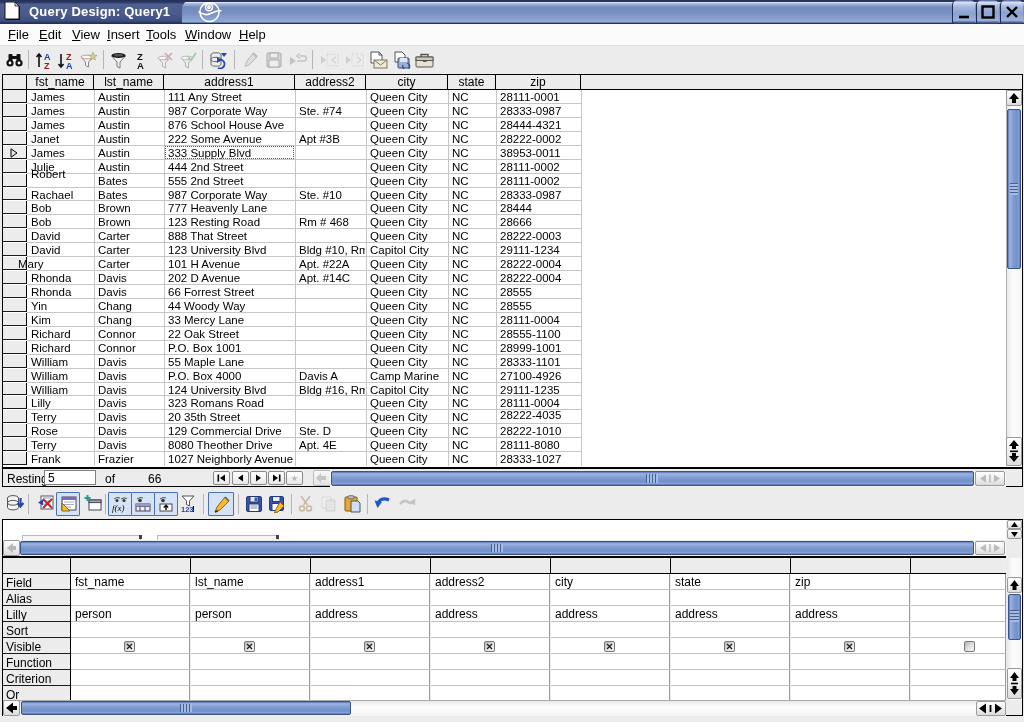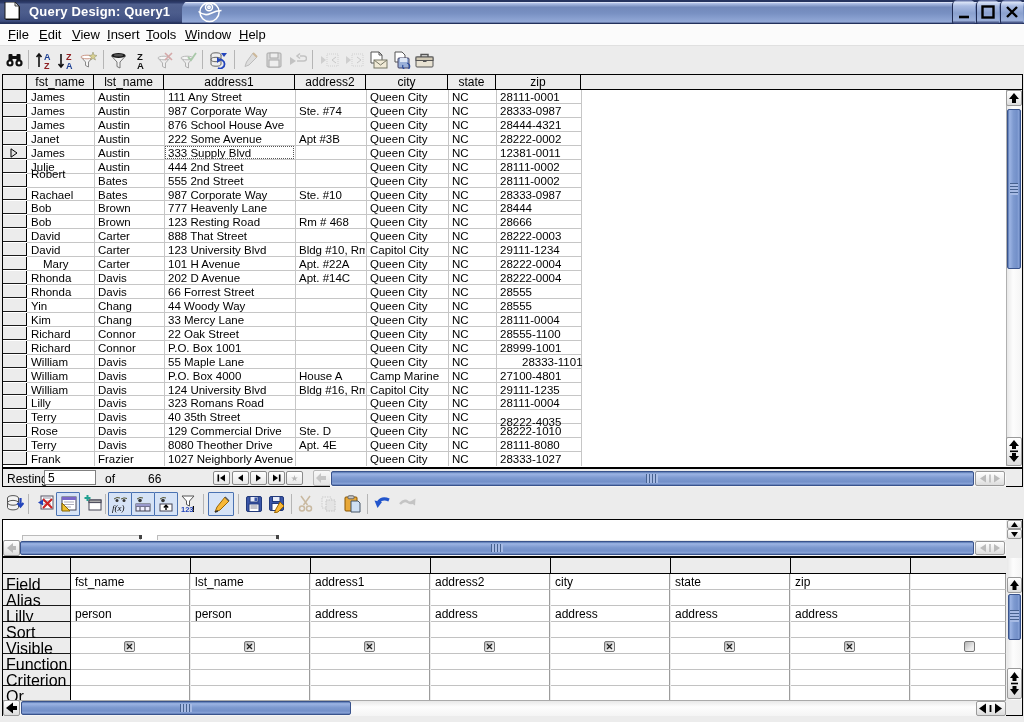--- a/index.html
+++ b/index.html
@@ -40,21 +40,21 @@
   background:repeating-linear-gradient(90deg,#46618f 0,#46618f 1px,#a6bae4 1px,#a6bae4 3px); }
 .gripv { position:absolute; left:3px; right:3px; height:12px;
   background:repeating-linear-gradient(180deg,#46618f 0,#46618f 1px,#a6bae4 1px,#a6bae4 3px); }
 .sbbtn { position:absolute; border:1px solid #9a9a9a; border-radius:2px;
   background:linear-gradient(180deg,#ffffff,#ececec 60%,#dcdcdc); }
 
 #recbar { position:absolute; left:0; top:0; width:1019px; height:19px; background:#ececec; border-top:2px solid #000; font-size:12px; }
 .navbtn { position:absolute; top:2px; width:17px; height:14px; border:1px solid #8a8a8a; border-radius:2px; background:linear-gradient(180deg,#fff,#e8e8e8); }
 
 #designwrap { left:2px; top:519px; width:1021px; height:197px; border:1px solid #000; background:#ececec; }
-.glabel { position:absolute; left:0; width:68px; background:#ececec; border-right:1px solid #000; border-bottom:1px solid #1a1a1a; font-size:16px; padding:1px 0 0 3px; color:#000; }
+.glabel { position:absolute; left:0; width:68px; background:#ececec; border-right:1px solid #000; border-bottom:1px solid #1a1a1a; font-size:12px; padding:1px 0 0 3px; color:#000; }
 .gcell { position:absolute; background:#fff; font-size:12px; padding:1px 0 0 4px; line-height:13px; color:#000; white-space:nowrap; overflow:hidden; }
 .cb { position:absolute; width:11px; height:11px; border:1px solid #777; border-radius:2px; background:linear-gradient(135deg,#b4b4b4,#ededed 70%); }
 </style></head><body>
 
 <div id="titlebar" class="abs"></div>
 <div id="titledark" class="abs"></div>
 <div class="abs" style="left:182px;top:0;width:20px;height:24px;border-radius:9px 0 0 0;background:linear-gradient(180deg,#26345e 0%,#26345e 7%,#eef2fc 9%,#b4c4e8 13%,#7289ba 30%,#7890c2 55%,#89a0d0 78%,#93a8d6 92%,#22305c 97%)"></div>
 <svg class="abs" style="left:4px;top:2px" width="18" height="20" viewBox="0 0 18 20">
 <path d="M2 1 L12 1 L16 5 L16 18 L2 18 Z" fill="#000"></path>
 <path d="M1 0 L11 0 L15 4 L15 17 L1 17 Z" fill="#fcfcfc" stroke="#1a1a1a" stroke-width="1"></path>
@@ -241,21 +241,21 @@
 <div class="dcell" style="left:363px;top:57px;width:81px;height:14px">Queen City</div>
 <div class="dcell" style="left:445px;top:57px;width:47px;height:14px">NC</div>
 <div class="dcell" style="left:493px;top:57px;width:84px;height:14px">28222-0002</div>
 <div class="selcell" style="top:71px;height:13px;border-right:1px solid #000"></div>
 <div class="rowline" style="left:24px;top:84px;width:554px"></div>
 <div class="dcell" style="left:24px;top:71px;width:66px;height:14px">James</div>
 <div class="dcell" style="left:91px;top:71px;width:69px;height:14px">Austin</div>
 <div class="dcell" style="left:161px;top:71px;width:130px;height:14px">333 Supply Blvd</div>
 <div class="dcell" style="left:363px;top:71px;width:81px;height:14px">Queen City</div>
 <div class="dcell" style="left:445px;top:71px;width:47px;height:14px">NC</div>
-<div class="dcell" style="left:493px;top:71px;width:84px;height:14px">12381-0011</div>
+<div class="dcell" style="left:493px;top:71px;width:84px;height:14px">38953-0011</div>
 <div class="selcell" style="top:85px;height:13px;border-right:1px solid #000"></div>
 <div class="rowline" style="left:24px;top:98px;width:554px"></div>
 <div class="dcell" style="left:24px;top:85px;width:87px;height:14px">Julie</div>
 <div class="dcell" style="left:91px;top:85px;width:69px;height:14px">Austin</div>
 <div class="dcell" style="left:161px;top:85px;width:130px;height:14px">444 2nd Street</div>
 <div class="dcell" style="left:363px;top:85px;width:81px;height:14px">Queen City</div>
 <div class="dcell" style="left:445px;top:85px;width:47px;height:14px">NC</div>
 <div class="dcell" style="left:493px;top:85px;width:84px;height:14px">28111-0002</div>
 <div class="selcell" style="top:99px;height:13px;border-right:1px solid #000"></div>
 <div class="rowline" style="left:24px;top:112px;width:554px"></div>
@@ -303,21 +303,21 @@
 <div class="rowline" style="left:24px;top:181px;width:554px"></div>
 <div class="dcell" style="left:24px;top:168px;width:66px;height:14px">David</div>
 <div class="dcell" style="left:91px;top:168px;width:69px;height:14px">Carter</div>
 <div class="dcell" style="left:161px;top:168px;width:130px;height:14px">123 University Blvd</div>
 <div class="dcell" style="left:292px;top:168px;width:70px;height:14px">Bldg #10, Rm</div>
 <div class="dcell" style="left:363px;top:168px;width:81px;height:14px">Capitol City</div>
 <div class="dcell" style="left:445px;top:168px;width:47px;height:14px">NC</div>
 <div class="dcell" style="left:493px;top:168px;width:84px;height:14px">29111-1234</div>
 <div class="selcell" style="top:182px;height:13px;border-right:1px solid #000"></div>
 <div class="rowline" style="left:24px;top:195px;width:554px"></div>
-<div class="dcell" style="left:36px;top:182px;width:48px;height:14px">Mary</div>
+<div class="dcell" style="left:11px;top:182px;width:48px;height:14px">Mary</div>
 <div class="dcell" style="left:91px;top:182px;width:69px;height:14px">Carter</div>
 <div class="dcell" style="left:161px;top:182px;width:130px;height:14px">101 H Avenue</div>
 <div class="dcell" style="left:292px;top:182px;width:70px;height:14px">Apt. #22A</div>
 <div class="dcell" style="left:363px;top:182px;width:81px;height:14px">Queen City</div>
 <div class="dcell" style="left:445px;top:182px;width:47px;height:14px">NC</div>
 <div class="dcell" style="left:493px;top:182px;width:84px;height:14px">28222-0004</div>
 <div class="selcell" style="top:196px;height:13px;border-right:1px solid #000"></div>
 <div class="rowline" style="left:24px;top:209px;width:554px"></div>
 <div class="dcell" style="left:24px;top:196px;width:66px;height:14px">Rhonda</div>
 <div class="dcell" style="left:91px;top:196px;width:69px;height:14px">Davis</div>
@@ -366,30 +366,30 @@
 <div class="dcell" style="left:363px;top:266px;width:81px;height:14px">Queen City</div>
 <div class="dcell" style="left:445px;top:266px;width:47px;height:14px">NC</div>
 <div class="dcell" style="left:493px;top:266px;width:84px;height:14px">28999-1001</div>
 <div class="selcell" style="top:280px;height:13px;border-right:1px solid #000"></div>
 <div class="rowline" style="left:24px;top:293px;width:554px"></div>
 <div class="dcell" style="left:24px;top:280px;width:66px;height:14px">William</div>
 <div class="dcell" style="left:91px;top:280px;width:69px;height:14px">Davis</div>
 <div class="dcell" style="left:161px;top:280px;width:130px;height:14px">55 Maple Lane</div>
 <div class="dcell" style="left:363px;top:280px;width:81px;height:14px">Queen City</div>
 <div class="dcell" style="left:445px;top:280px;width:47px;height:14px">NC</div>
-<div class="dcell" style="left:515px;top:280px;width:104px;height:14px">28333-1101</div>
+<div class="dcell" style="left:493px;top:280px;width:104px;height:14px">28333-1101</div>
 <div class="selcell" style="top:294px;height:13px;border-right:1px solid #000"></div>
 <div class="rowline" style="left:24px;top:307px;width:554px"></div>
 <div class="dcell" style="left:24px;top:294px;width:66px;height:14px">William</div>
 <div class="dcell" style="left:91px;top:294px;width:69px;height:14px">Davis</div>
 <div class="dcell" style="left:161px;top:294px;width:130px;height:14px">P.O. Box 4000</div>
-<div class="dcell" style="left:292px;top:294px;width:70px;height:14px">House A</div>
+<div class="dcell" style="left:292px;top:294px;width:70px;height:14px">Davis A</div>
 <div class="dcell" style="left:363px;top:294px;width:81px;height:14px">Camp Marine</div>
 <div class="dcell" style="left:445px;top:294px;width:47px;height:14px">NC</div>
-<div class="dcell" style="left:493px;top:294px;width:84px;height:14px">27100-4801</div>
+<div class="dcell" style="left:493px;top:294px;width:84px;height:14px">27100-4926</div>
 <div class="selcell" style="top:308px;height:12px;border-right:1px solid #000"></div>
 <div class="rowline" style="left:24px;top:320px;width:554px"></div>
 <div class="dcell" style="left:24px;top:308px;width:66px;height:13px">William</div>
 <div class="dcell" style="left:91px;top:308px;width:69px;height:13px">Davis</div>
 <div class="dcell" style="left:161px;top:308px;width:130px;height:13px">124 University Blvd</div>
 <div class="dcell" style="left:292px;top:308px;width:70px;height:13px">Bldg #16, Rm</div>
 <div class="dcell" style="left:363px;top:308px;width:81px;height:13px">Capitol City</div>
 <div class="dcell" style="left:445px;top:308px;width:47px;height:13px">NC</div>
 <div class="dcell" style="left:493px;top:308px;width:84px;height:13px">29111-1235</div>
 <div class="selcell" style="top:321px;height:13px;border-right:1px solid #000"></div>
@@ -397,24 +397,24 @@
 <div class="dcell" style="left:24px;top:321px;width:66px;height:14px">Lilly</div>
 <div class="dcell" style="left:91px;top:321px;width:69px;height:14px">Davis</div>
 <div class="dcell" style="left:161px;top:321px;width:130px;height:14px">323 Romans Road</div>
 <div class="dcell" style="left:363px;top:321px;width:81px;height:14px">Queen City</div>
 <div class="dcell" style="left:445px;top:321px;width:47px;height:14px">NC</div>
 <div class="dcell" style="left:493px;top:321px;width:84px;height:14px">28111-0004</div>
 <div class="selcell" style="top:335px;height:13px;border-right:1px solid #000"></div>
 <div class="rowline" style="left:24px;top:348px;width:554px"></div>
 <div class="dcell" style="left:24px;top:335px;width:66px;height:14px">Terry</div>
 <div class="dcell" style="left:91px;top:335px;width:69px;height:14px">Davis</div>
-<div class="dcell" style="left:161px;top:335px;width:130px;height:14px">40 35th Street</div>
+<div class="dcell" style="left:161px;top:335px;width:130px;height:14px">20 35th Street</div>
 <div class="dcell" style="left:363px;top:335px;width:81px;height:14px">Queen City</div>
 <div class="dcell" style="left:445px;top:335px;width:47px;height:14px">NC</div>
-<div class="dcell" style="left:493px;top:340px;width:68px;height:14px">28222-4035</div>
+<div class="dcell" style="left:493px;top:333px;width:68px;height:14px">28222-4035</div>
 <div class="selcell" style="top:349px;height:13px;border-right:1px solid #000"></div>
 <div class="rowline" style="left:24px;top:362px;width:554px"></div>
 <div class="dcell" style="left:24px;top:349px;width:66px;height:14px">Rose</div>
 <div class="dcell" style="left:91px;top:349px;width:69px;height:14px">Davis</div>
 <div class="dcell" style="left:161px;top:349px;width:130px;height:14px">129 Commercial Drive</div>
 <div class="dcell" style="left:292px;top:349px;width:70px;height:14px">Ste. D</div>
 <div class="dcell" style="left:363px;top:349px;width:81px;height:14px">Queen City</div>
 <div class="dcell" style="left:445px;top:349px;width:47px;height:14px">NC</div>
 <div class="dcell" style="left:493px;top:349px;width:84px;height:14px">28222-1010</div>
 <div class="selcell" style="top:363px;height:13px;border-right:1px solid #000"></div>

